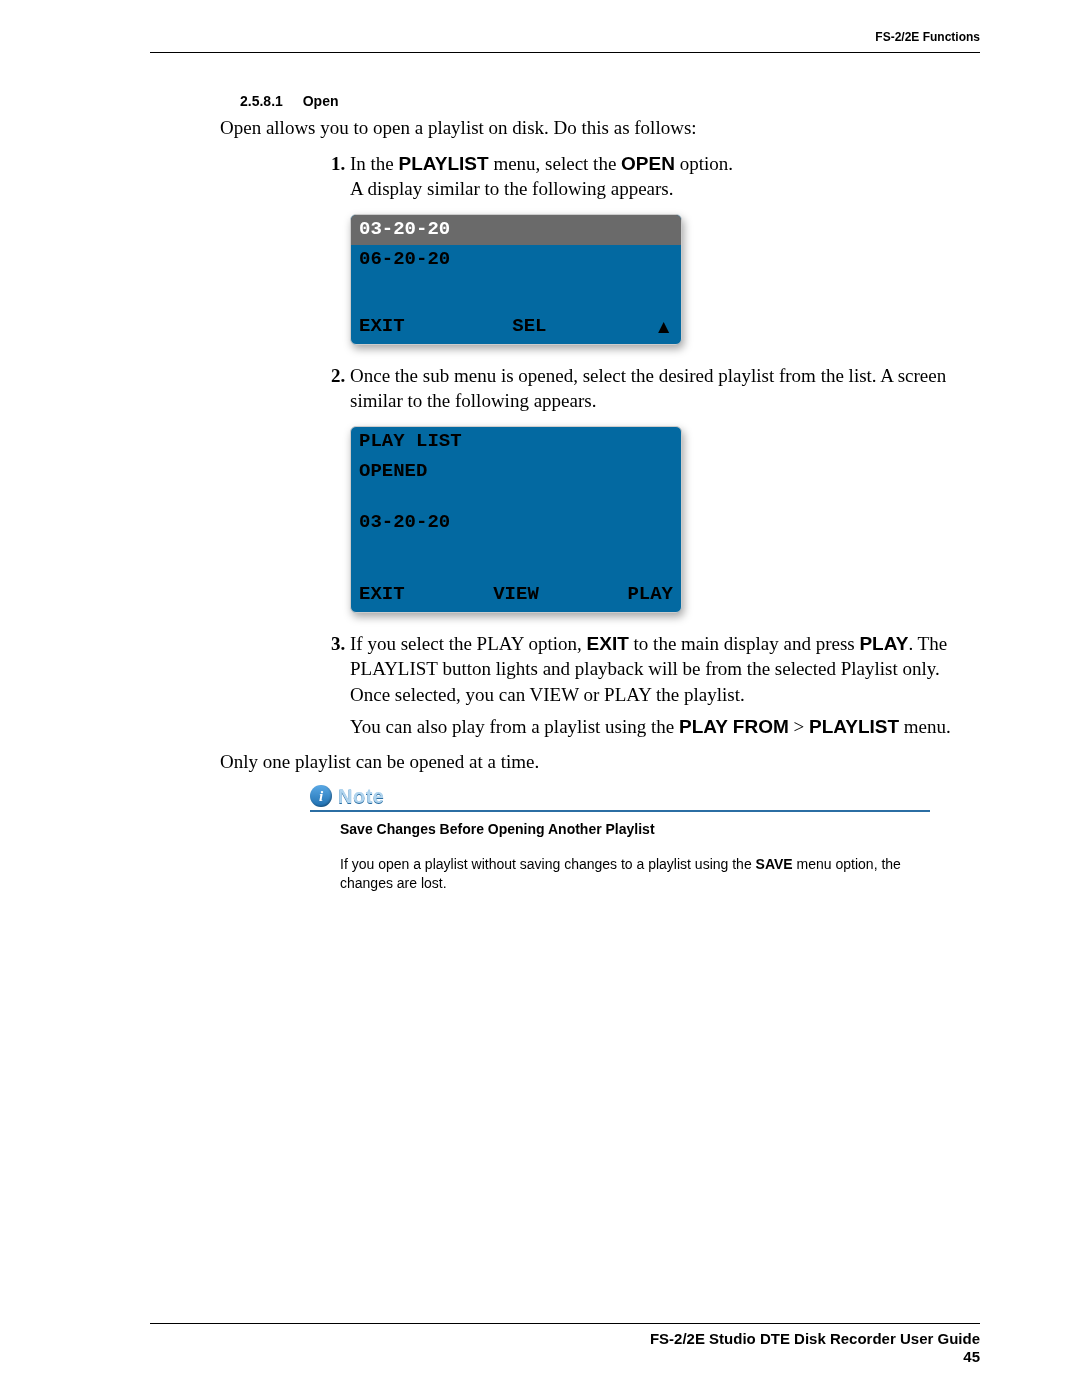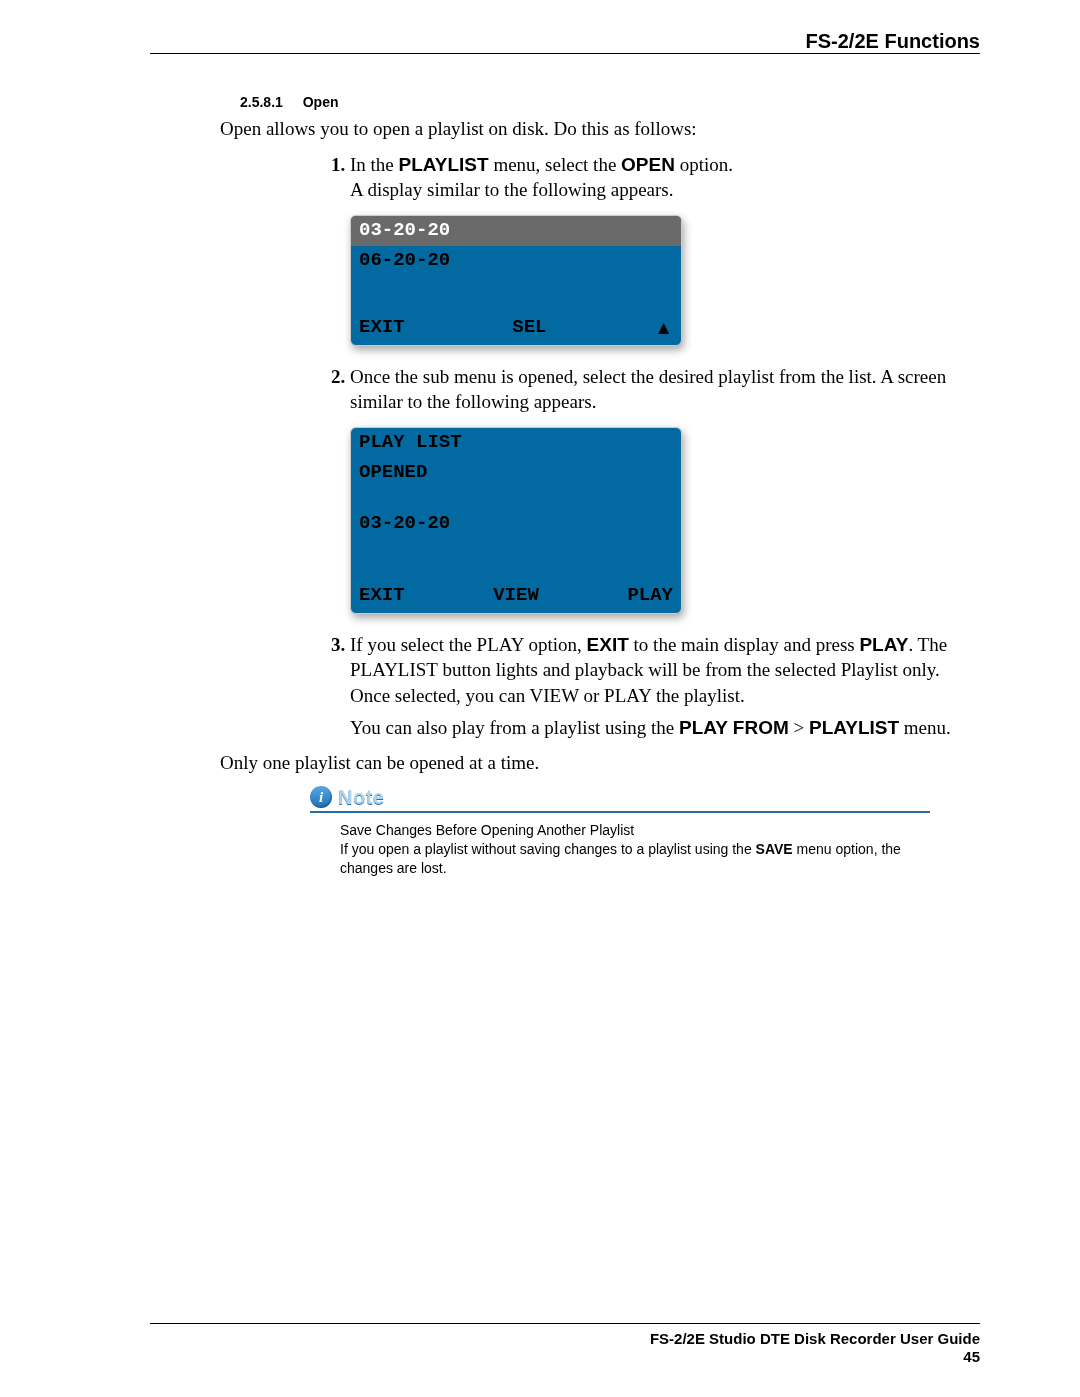--- a/index.html
+++ b/index.html
@@ -14,21 +14,22 @@
     box-sizing: border-box;
     width: 1080px;
     min-height: 1397px;
     padding: 30px 100px 30px 150px;
     position: relative;
   }
   .header-right {
     text-align: right;
     font-family: Arial, Helvetica, sans-serif;
     font-weight: bold;
-    font-size: 20px;
+    font-size: 12px;
+    margin-bottom: 8px;
   }
   hr.rule {
     border: none;
     border-top: 1px solid #000;
     margin: 0 0 40px 0;
   }
   hr.footer-rule {
     border: none;
     border-top: 1px solid #000;
     margin: 0 0 6px 0;
@@ -109,21 +110,21 @@
     border: none;
     border-top: 2px solid #2b6ea3;
     margin: 2px 0 8px 0;
   }
   .note-body {
     margin-left: 30px;
     font-family: Arial, Helvetica, sans-serif;
     font-size: 14px;
     line-height: 1.35;
   }
-  .note-title { font-weight: normal; margin-bottom: 0; }
+  .note-title { font-weight: bold; margin-bottom: 16px; }
   .footer {
     position: absolute;
     bottom: 30px;
     left: 150px;
     right: 100px;
   }
   .footer .txt {
     text-align: right;
     font-family: Arial, Helvetica, sans-serif;
     font-weight: bold;

